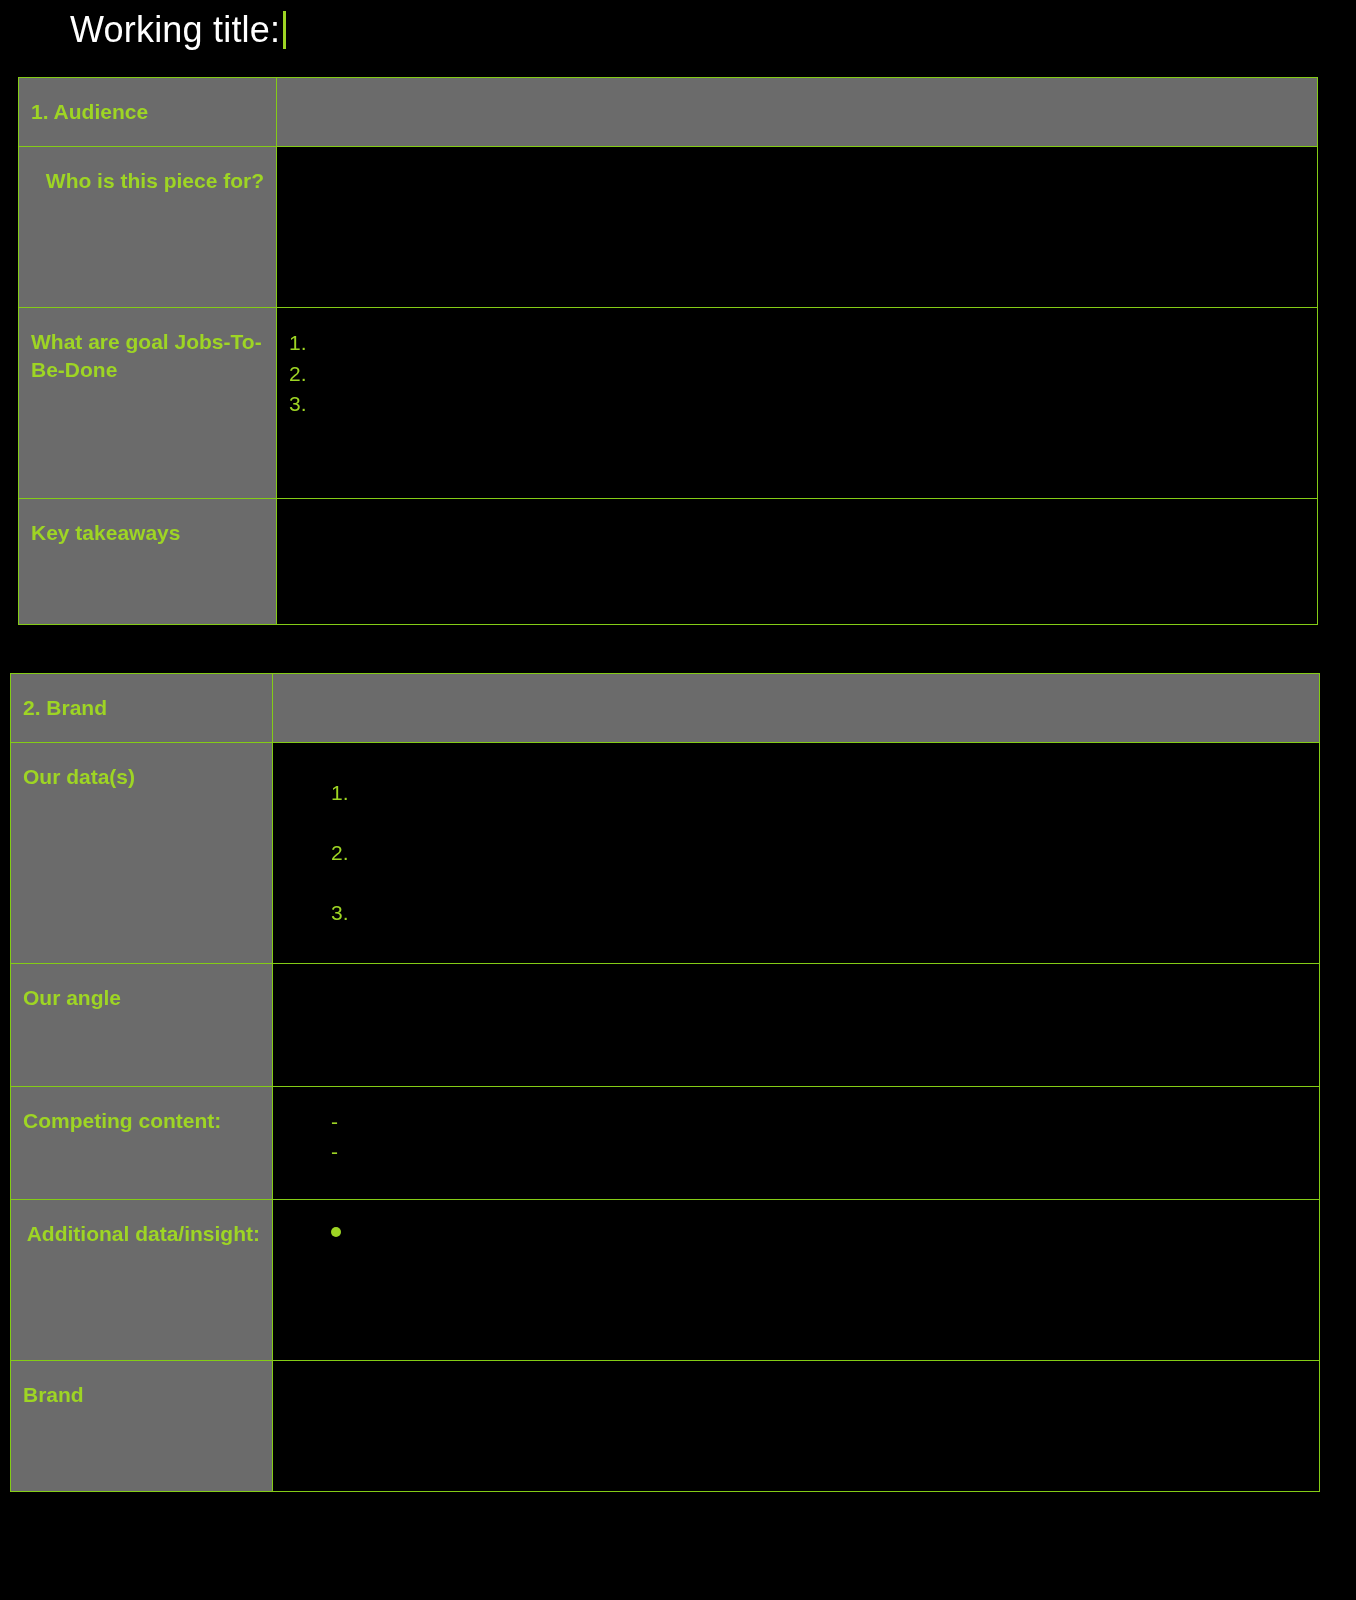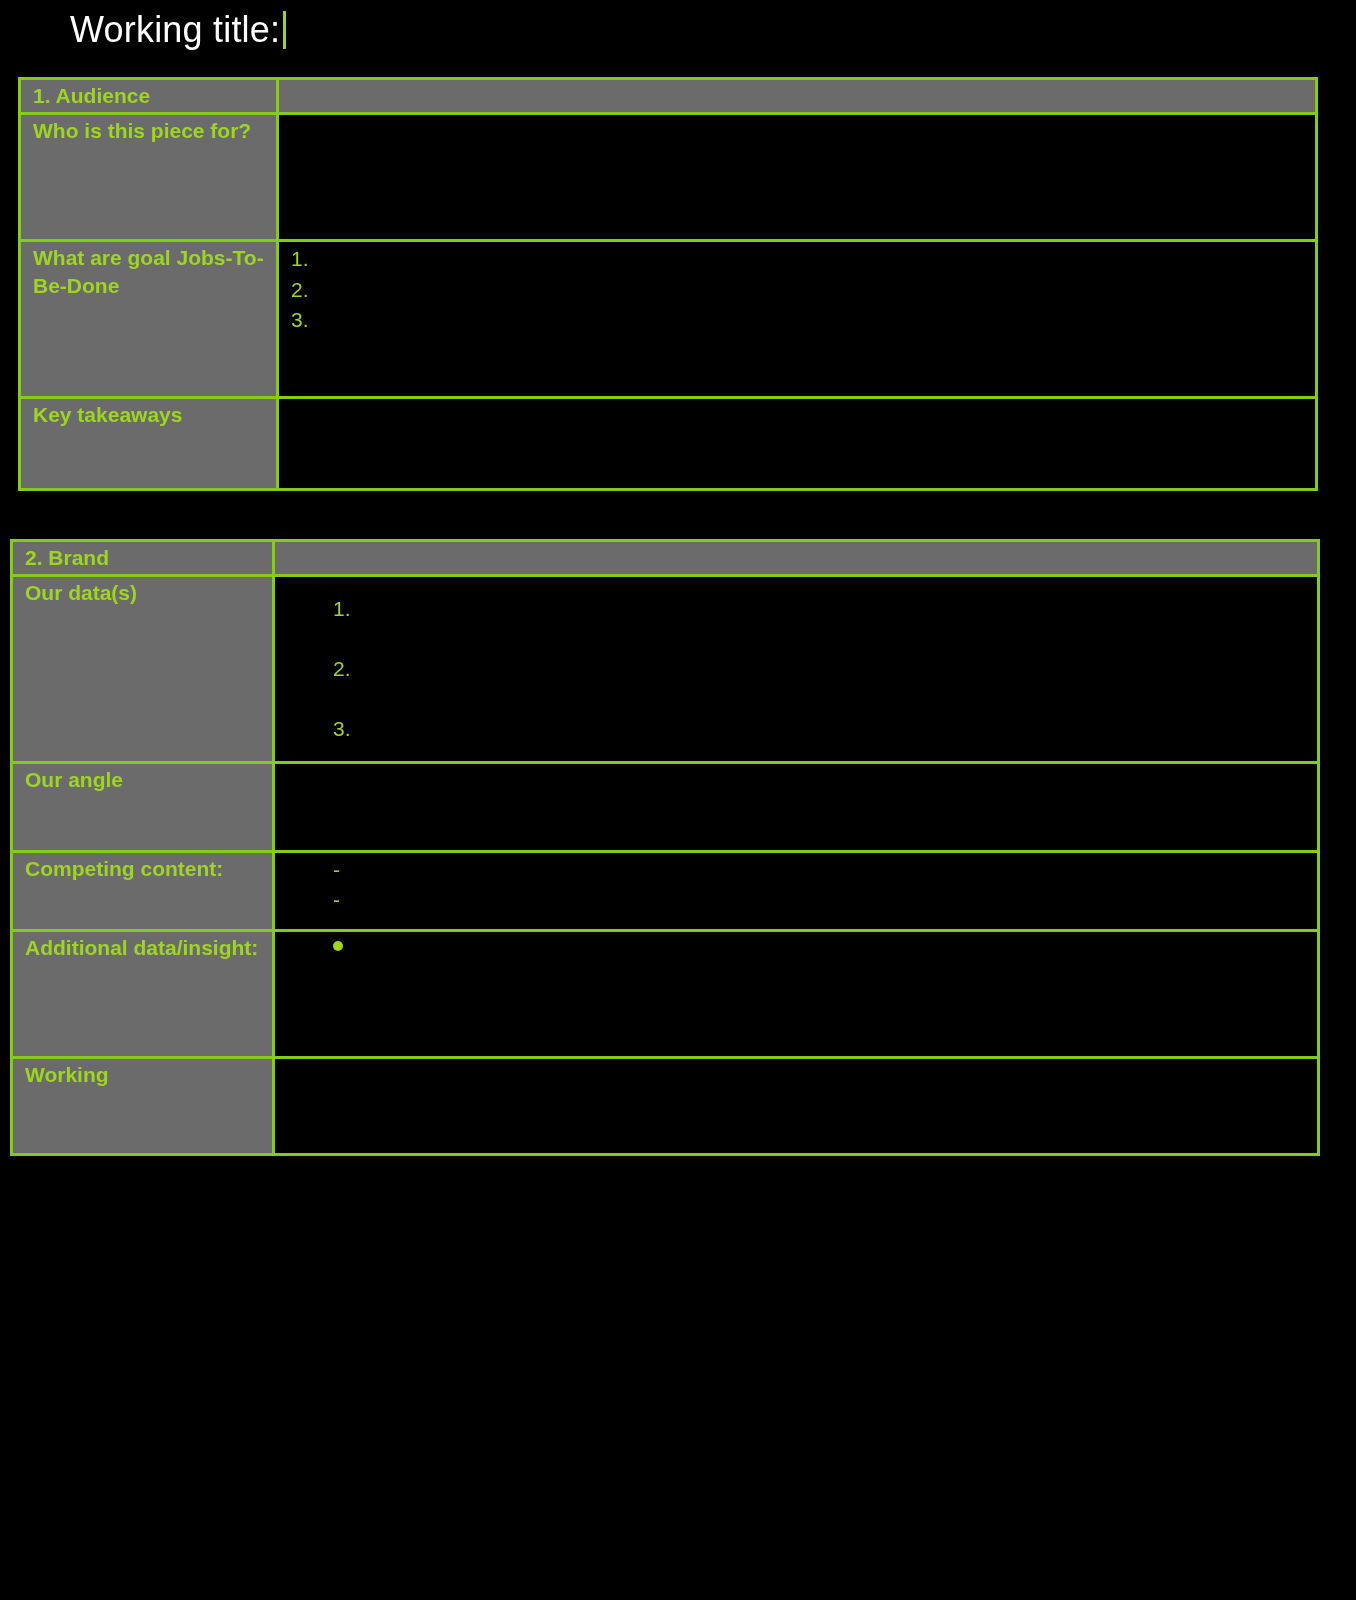--- a/index.html
+++ b/index.html
@@ -37,23 +37,23 @@
     vertical-align: -7px;
     margin-left: 3px;
   }
 
   table.brief {
     border-collapse: collapse;
     table-layout: fixed;
     background: #000;
   }
   table.brief td {
-    border: 3px solid #84cc16;
+    border: 1px solid #84cc16;
     vertical-align: top;
-    padding: 2px 12px;
+    padding: 20px 12px;
     font-size: 21px;
     font-weight: bold;
     color: #9ed524;
     line-height: 1.33;
     margin-top: 6px;
   }
   td.label {
     background: #6b6b6b;
   }
   td.value {
@@ -120,21 +120,21 @@
     line-height: 1.3;
   }
   .bullet-dot {
     display: inline-block;
     width: 10px;
     height: 10px;
     border-radius: 50%;
     background: #9ed524;
     vertical-align: 4px;
   }
-  .h-tall-1 { height: 120px; }
+  .h-tall-1 { height: 120px; text-align: right; }
   .h-tall-2 { height: 150px; }
   .h-tall-3 { height: 85px; }
 </style>
 </head>
 <body>
 
 <div class="page">
 
   <div class="working-title">
     <span>Working title:</span><span class="caret"></span>
@@ -206,19 +206,19 @@
       </tr>
       <tr>
         <td class="label h-tall-1">Additional data/insight:</td>
         <td class="value">
           <ul class="bullet-list">
             <li><span class="bullet-dot"></span><span></span></li>
           </ul>
         </td>
       </tr>
       <tr>
-        <td class="label h-tall-3" style="height:90px">Working</td>
+        <td class="label h-tall-3" style="height:90px">Brand</td>
         <td class="value"></td>
       </tr>
     </tbody>
   </table>
 
 </div>
 
 </body></html>

